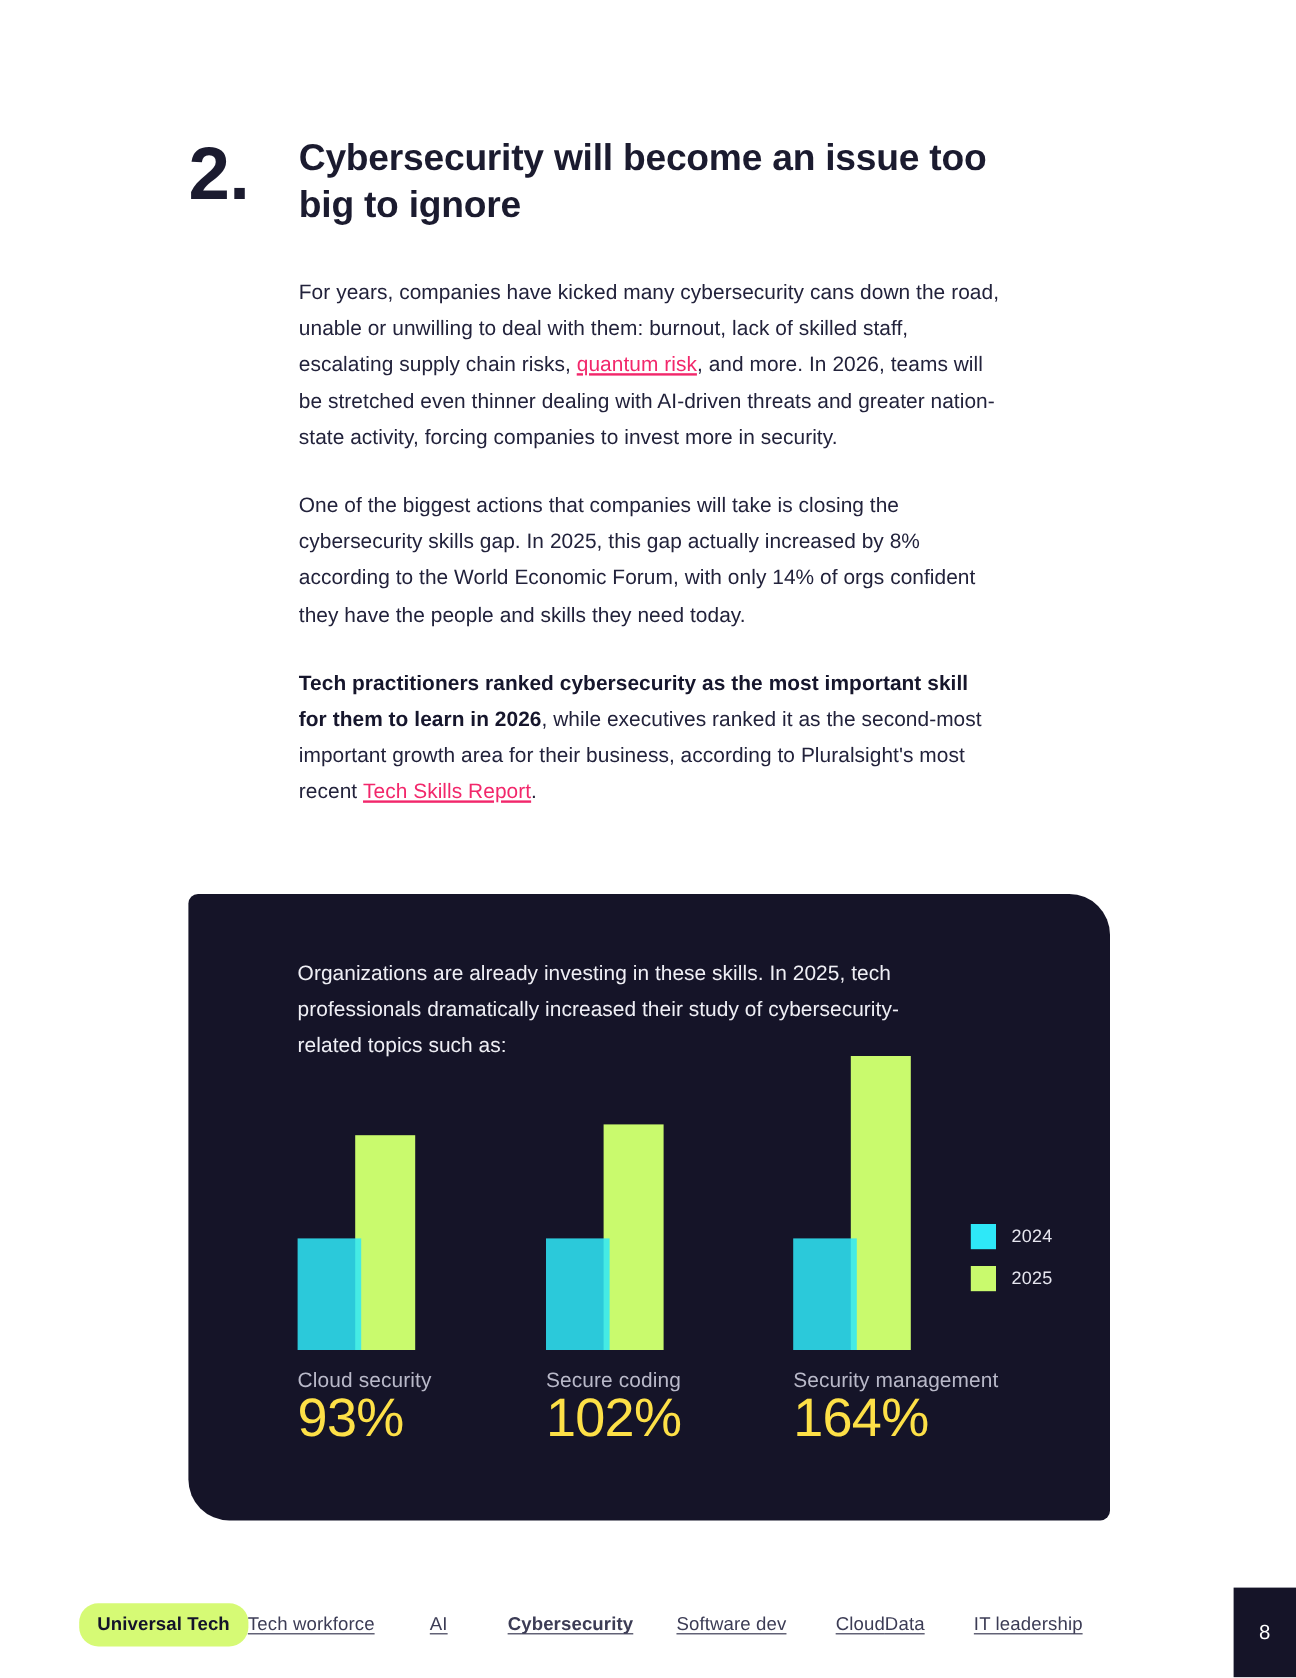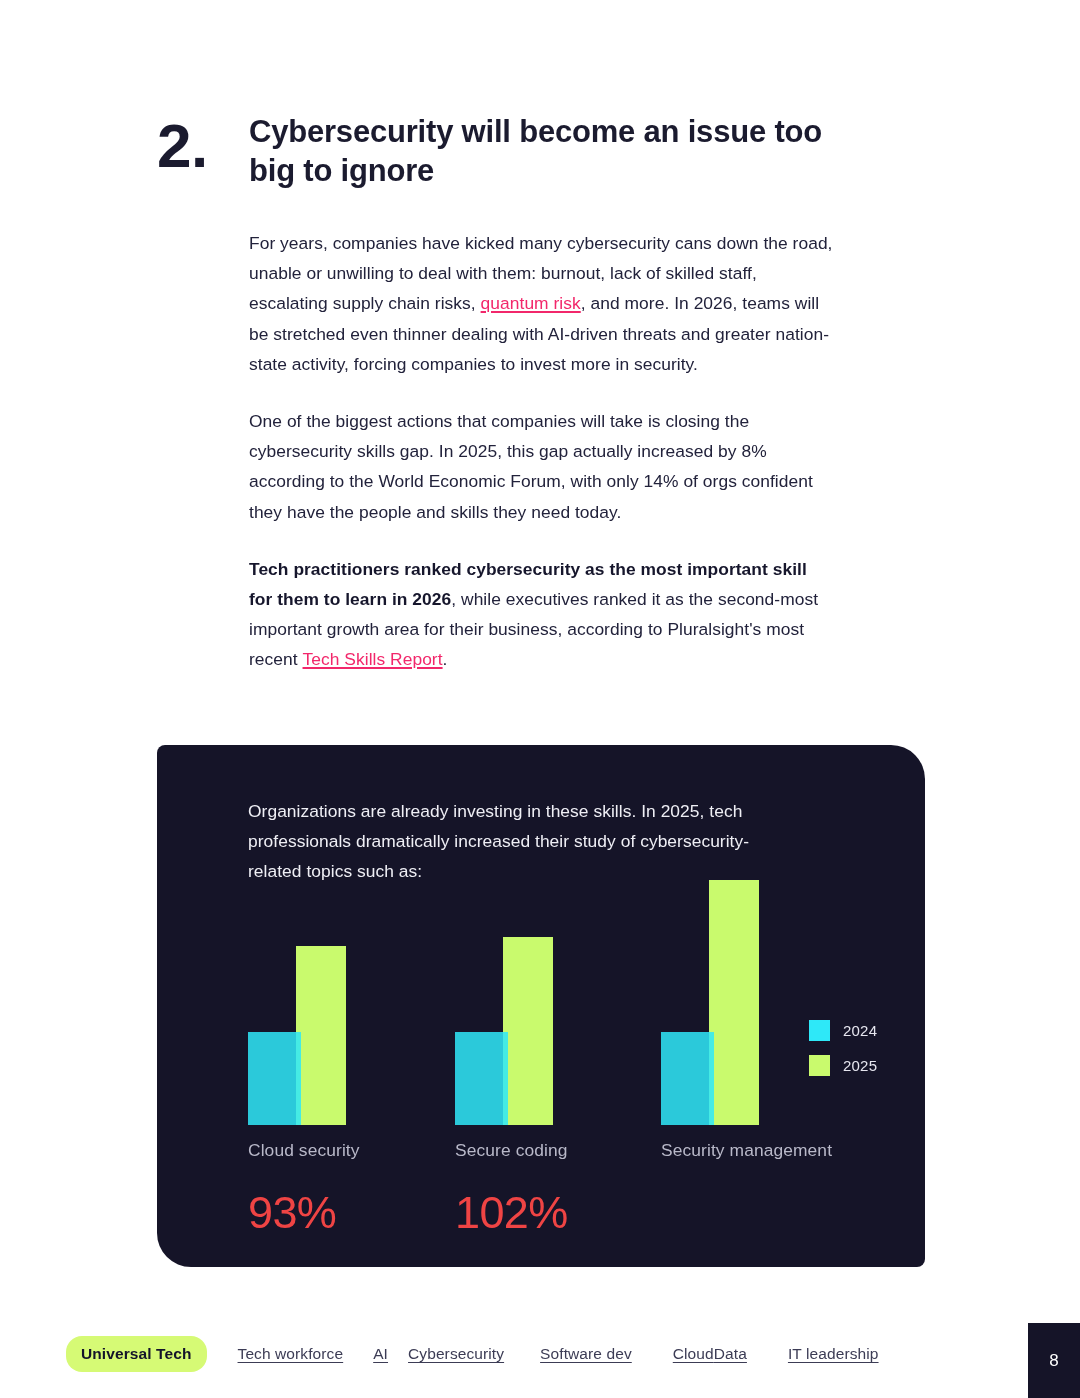--- a/index.html
+++ b/index.html
@@ -61,22 +61,22 @@
   .bar.y2025 { background: #c9fa6d; z-index: 1; }
   .bar.y2024 { background: #2ee8f8; opacity: 0.86; z-index: 2; }
 
   .labels { position: absolute; left: 91px; top: 392px; width: 660px; height: 110px; }
   .cat { position: absolute; top: 5px; }
   .cat-name {
     font-size: 17.4px; color: #b9b9c9; letter-spacing: 0.1px;
     white-space: nowrap; line-height: 1;
   }
   .cat-value {
-    font-size: 45px; color: #ef4444; font-weight: 400;
-    letter-spacing: -0.6px; line-height: 1; margin-top: 31px;
+    font-size: 45px; color: #fde047; font-weight: 400;
+    letter-spacing: -0.6px; line-height: 1; margin-top: 0;
   }
 
   .legend { position: absolute; left: 652px; top: 275px; }
   .legend-item { display: flex; align-items: center; gap: 13px; margin-bottom: 14px; }
   .legend-swatch { width: 21px; height: 21px; flex: 0 0 21px; }
   .legend-label { font-size: 15px; color: #e6e6ef; letter-spacing: 0.2px; }
 
   
   .footer {
     position: absolute; left: 0; bottom: 0; width: 1080px; height: 78px;
@@ -163,32 +163,33 @@
         <div class="cat" style="left:0px;">
           <div class="cat-name">Cloud security</div>
           <div class="cat-value">93%</div>
         </div>
         <div class="cat" style="left:207px;">
           <div class="cat-name">Secure coding</div>
           <div class="cat-value">102%</div>
         </div>
         <div class="cat" style="left:413px;">
           <div class="cat-name">Security management</div>
+          <div class="cat-value">164%</div>
         </div>
       </div>
 
     </div>
   </div>
 
   <div class="footer">
     <div class="footer-nav">
       <span class="pill">Universal Tech</span>
-      <a class="nav-link" style="margin-left:31px;">Tech workforce</a>
-      <a class="nav-link" style="margin-left:30px;">AI</a>
-      <a class="nav-link" style="margin-left:20px;">Cybersecurity</a>
+      <a class="nav-link" style="">Tech workforce</a>
+      <a class="nav-link" style="margin-left:46px;">AI</a>
+      <a class="nav-link" style="margin-left:50px;font-weight:bold;">Cybersecurity</a>
       <a class="nav-link" style="margin-left:36px;text-align:center;">Software dev</a>
       <a class="nav-link" style="margin-left:41px;">Cloud</a>
       <a class="nav-link" style="">Data</a>
       <a class="nav-link" style="margin-left:41px;">IT leadership</a>
     </div>
     <div class="page-badge">8</div>
   </div>
 
 </div>
 

